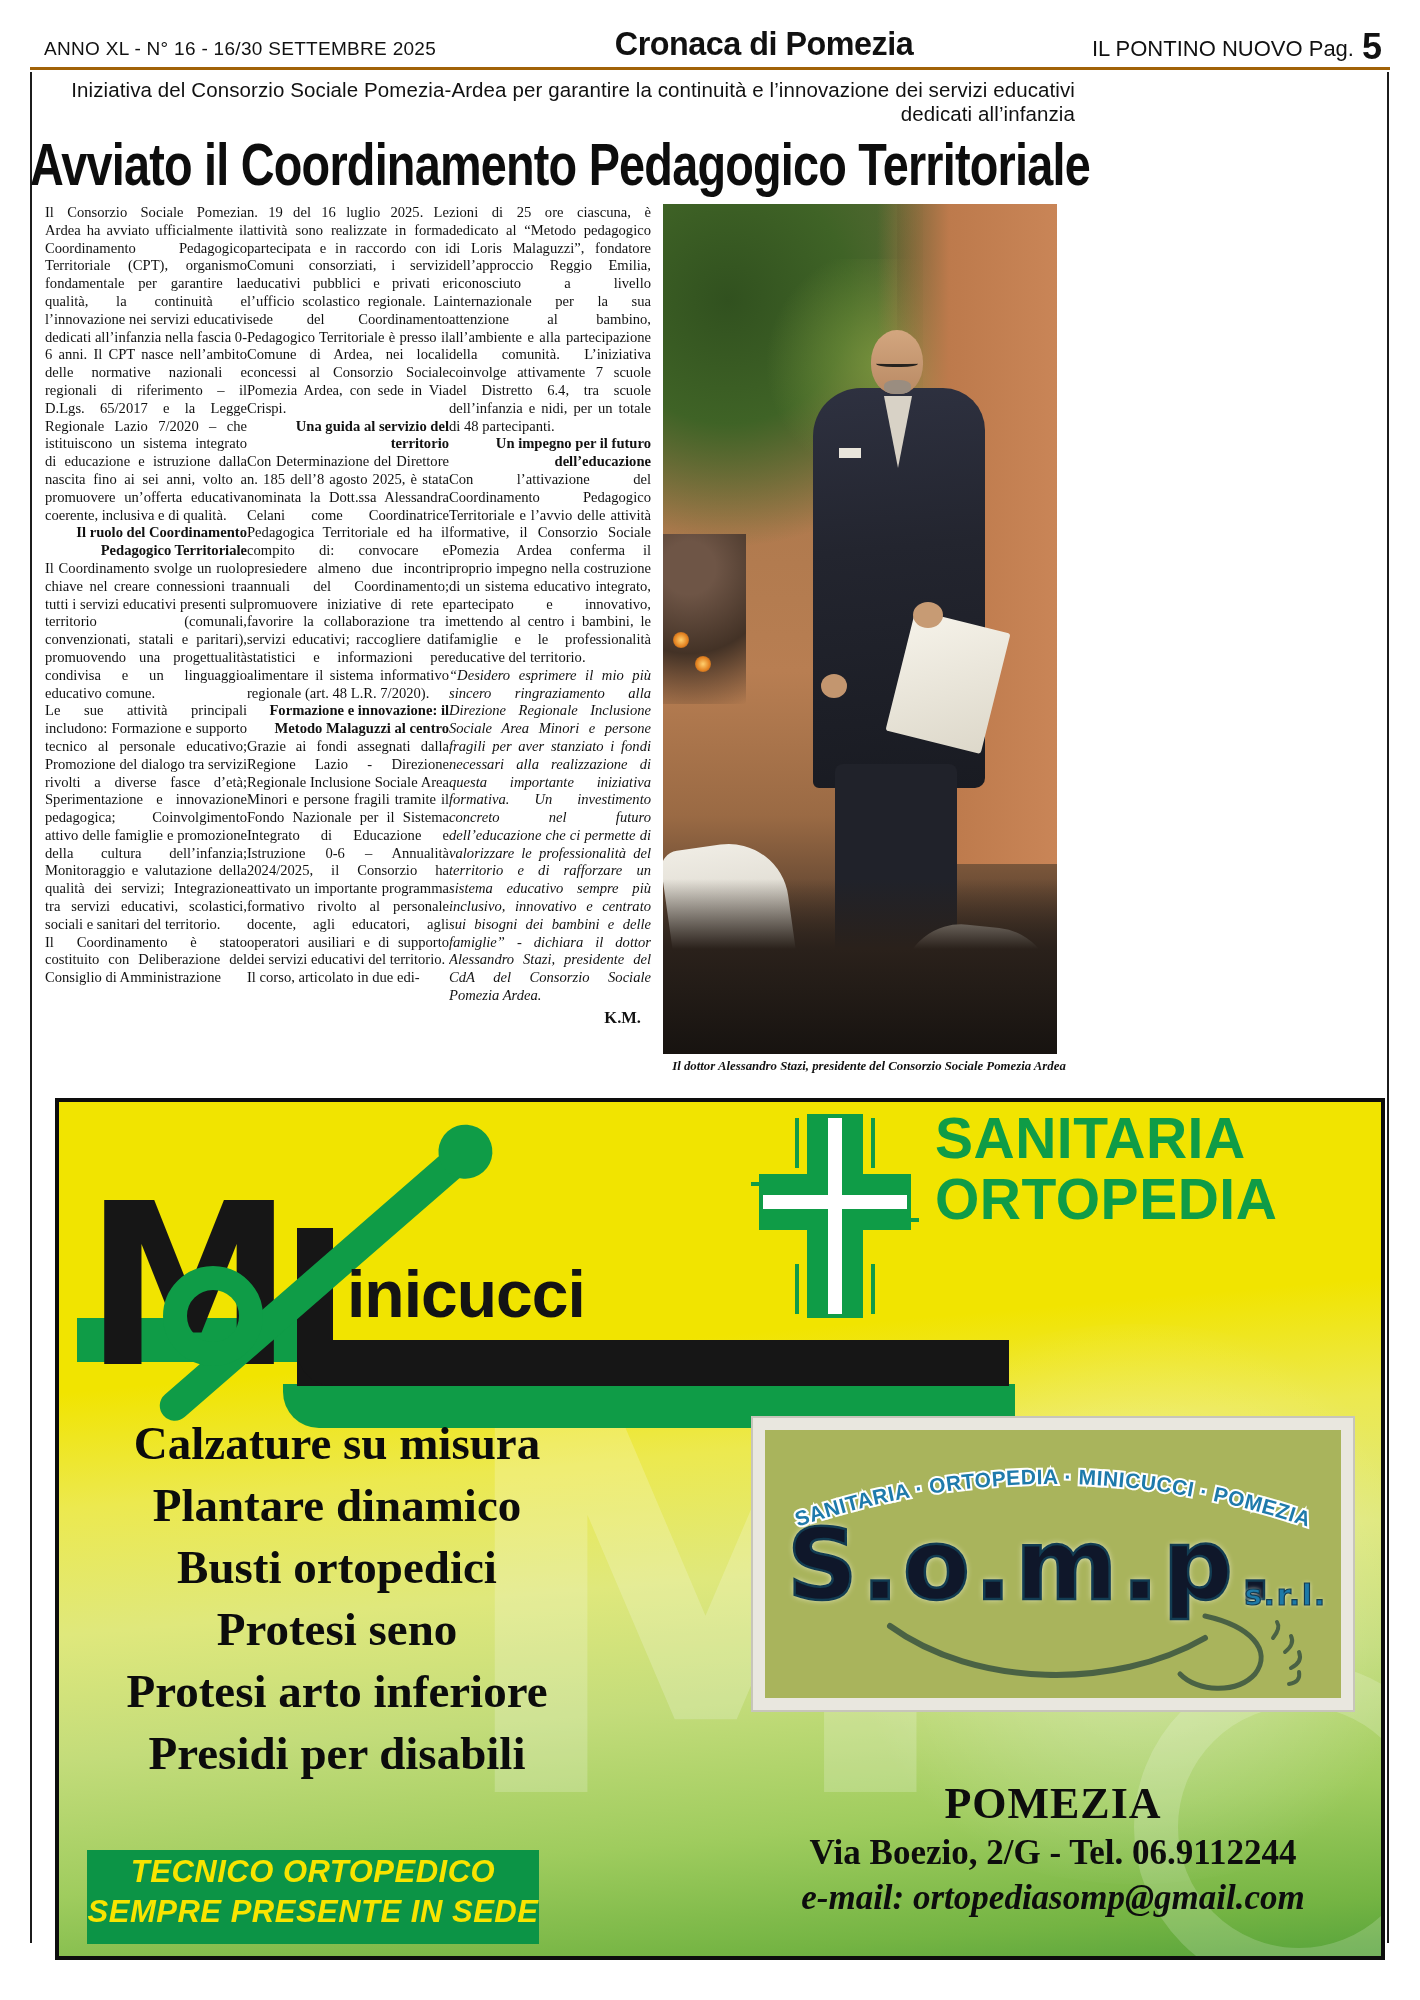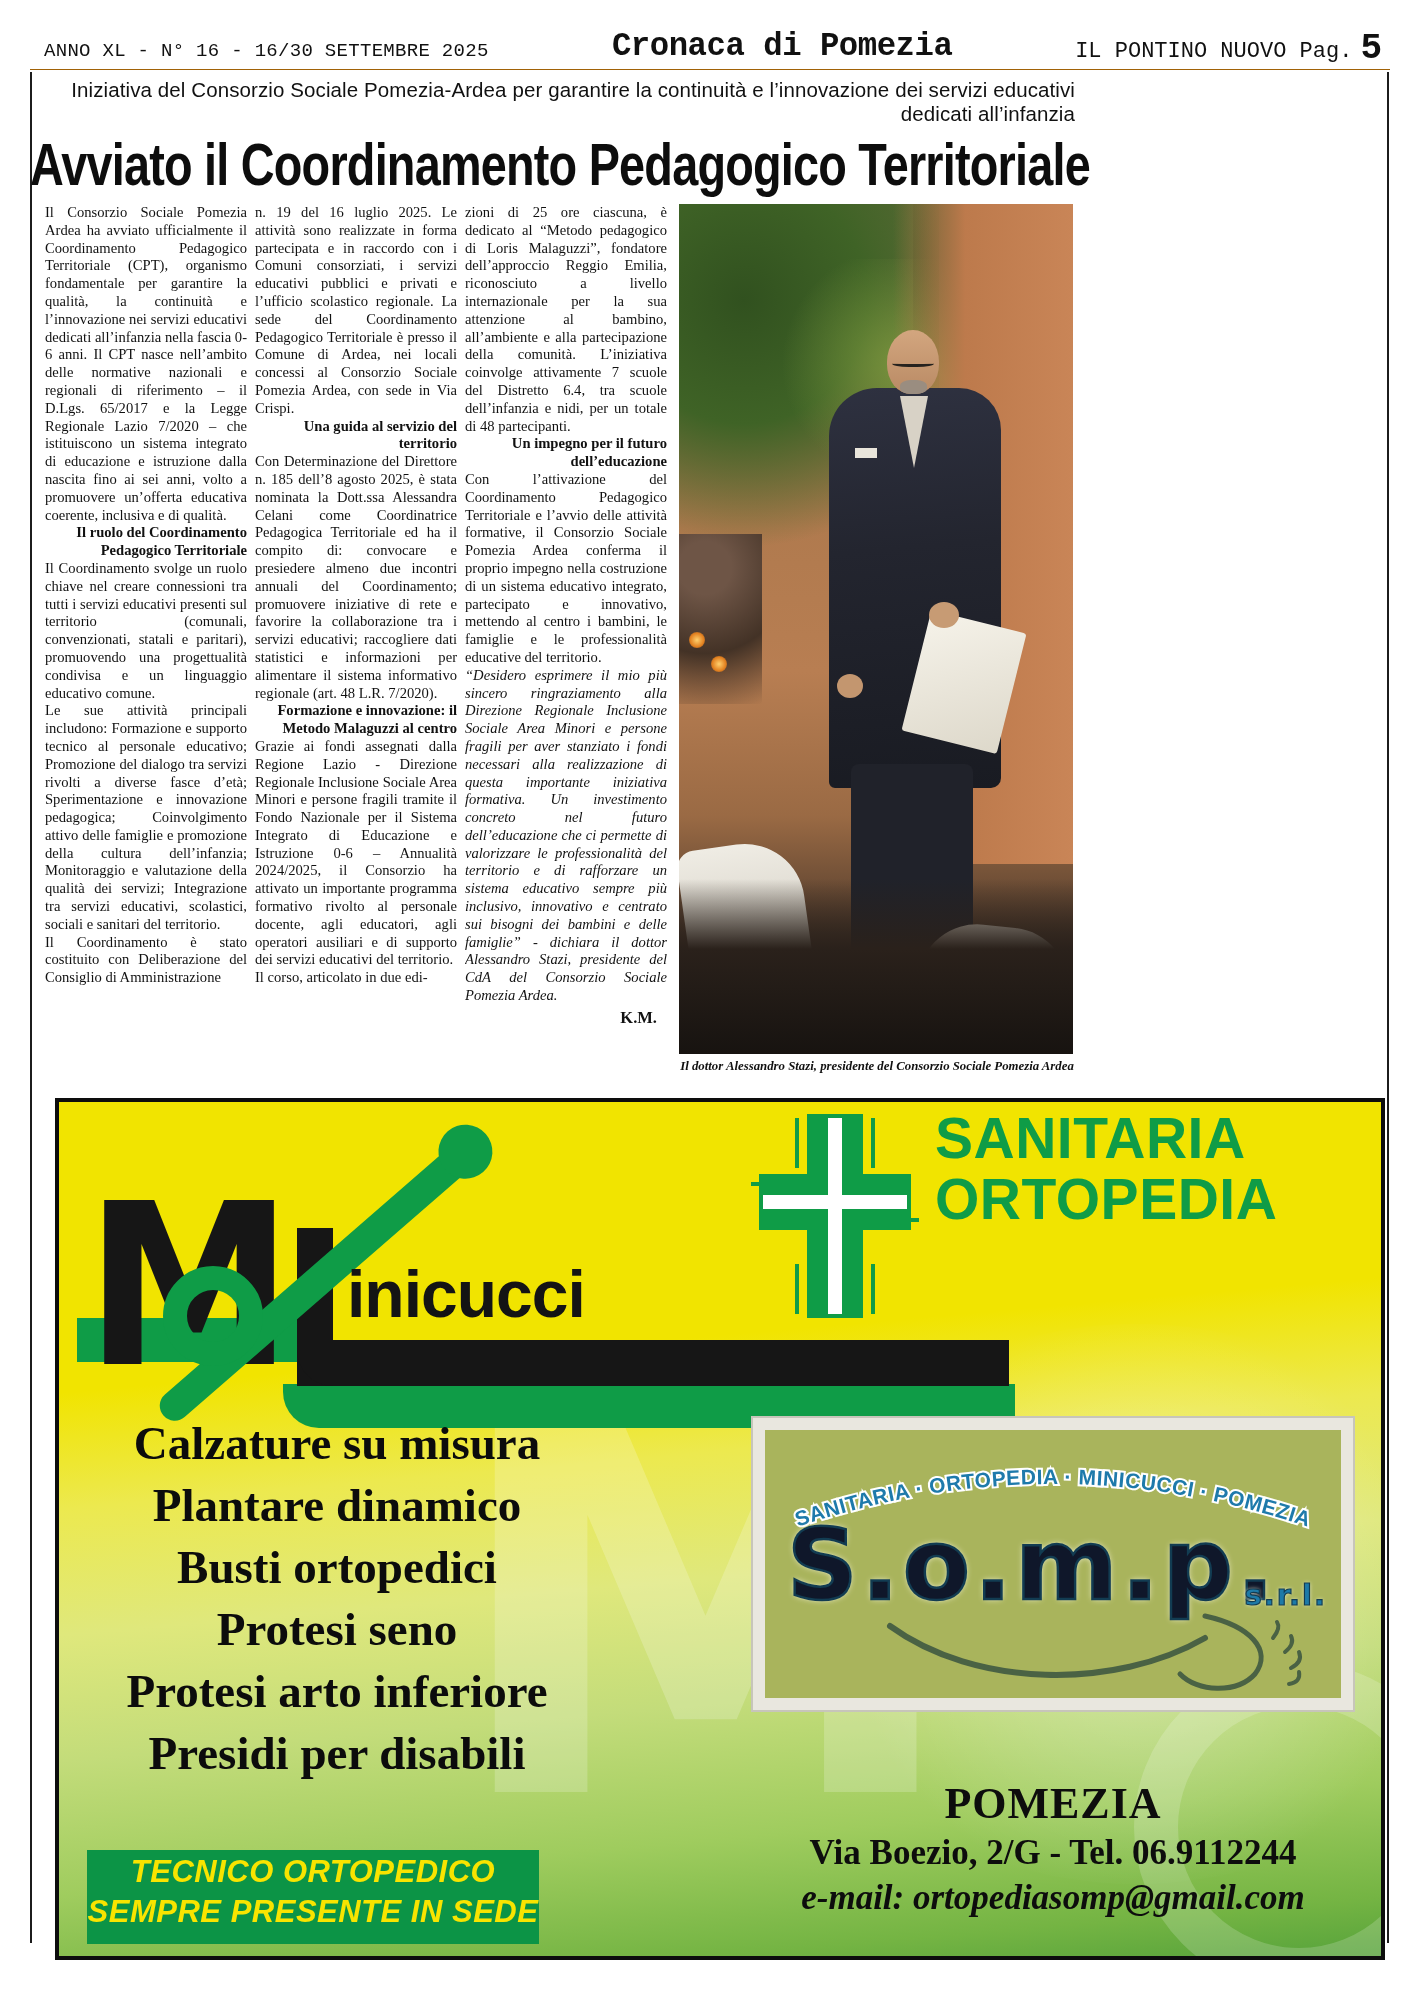--- a/index.html
+++ b/index.html
@@ -4,38 +4,38 @@
 <style>
   *{box-sizing:border-box;margin:0;padding:0}
   html,body{background:#fff}
   .page{position:relative;width:1420px;height:2000px;background:#fff;color:#111;
         font-family:"Liberation Serif",serif;overflow:hidden}
   .edge{position:absolute;top:72px;height:1871px;width:2px;background:#1c1c1c}
   .edge.left{left:30px}.edge.right{left:1387px}
 
   
   .masthead{display:flex;align-items:flex-end;justify-content:space-between;
-            margin:12px 30px 4px 30px;padding:0 8px 4px 14px;border-bottom:1px solid #a16207;
-            font-family:Liberation Mono, monospace;height:58px}
+            margin:12px 30px 4px 30px;padding:0 8px 4px 14px;border-bottom:3px solid #a16207;
+            font-family:Liberation Sans, sans-serif;height:58px}
   .mh-left{font-size:19px;letter-spacing:.3px;padding-bottom:3px}
   .mh-center{font-size:34px;font-weight:bold;transform:scaleX(.95);letter-spacing:-.5px}
   .mh-right{font-size:22px;display:flex;align-items:flex-end;gap:8px;padding-bottom:1px}
   .mh-right .pg{font-size:36px;font-weight:bold;line-height:30px}
 
   
   .kicker{width:1030px;margin:8px 0 0 45px;text-align:right;
           font-family:"Liberation Sans",sans-serif;font-size:20.5px;letter-spacing:.1px}
   .headline{position:relative;width:1030px;height:66px;margin:4px 0 8px 45px}
   .headline span{position:absolute;left:50%;top:0;transform:translateX(-50%) scaleX(.78);
           white-space:nowrap;font-family:"Liberation Sans",sans-serif;font-weight:bold;
           font-size:60px;letter-spacing:-1px;color:#0d0d0d}
 
   
   .article{display:flex;margin-left:45px;width:1030px;height:878px}
-  #article-columns{display:flex;width:624px;gap:8px}
+  #article-columns{display:flex;width:624px;gap:0}
   .col{width:202px;overflow:hidden;font-size:14.6px;line-height:17.8px;
        text-align:justify;hyphens:auto;-webkit-hyphens:auto}
   .blk.subhead{font-weight:bold;text-align:right}
   .blk.quote{font-style:italic}
   .blk.byline{font-weight:bold;text-align:right;font-size:16.5px;padding-right:10px;margin-top:4px}
 
   .photo-wrap{margin-left:12px;width:427px}
   .photo{position:relative;width:394px;height:850px;overflow:hidden;
      background:linear-gradient(180deg,#5d6a38 0%,#6d6f40 10%,#8f7348 22%,#b07a4e 38%,#b87e52 55%,#9a6a44 72%,#4e3a2c 86%,#2c241e 100%)}
   .ph-leaves{position:absolute;left:-40px;top:-30px;width:300px;height:420px;

